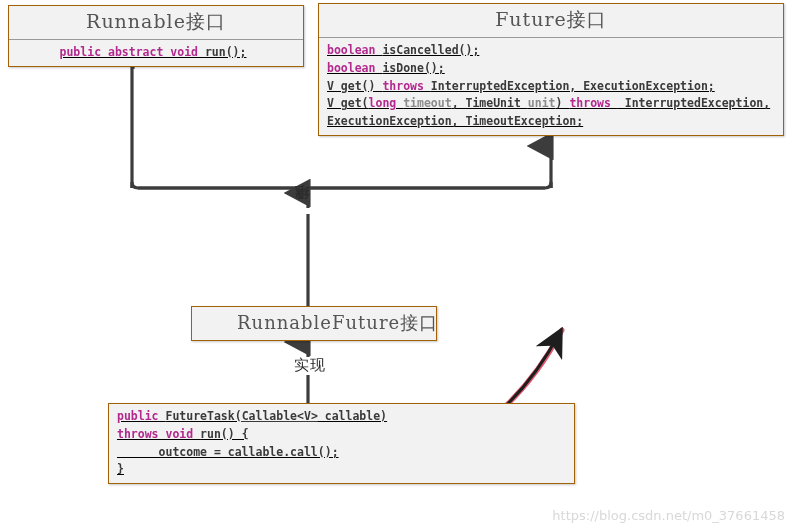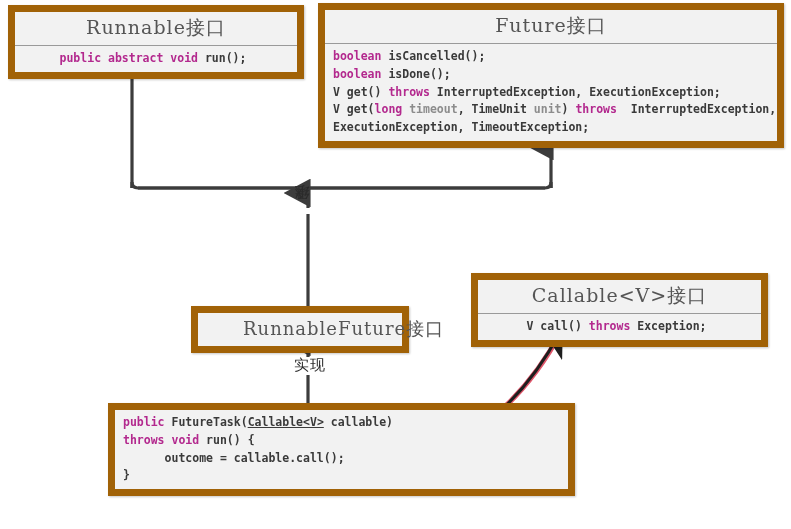--- a/index.html
+++ b/index.html
@@ -13,60 +13,61 @@
     height: 529px;
     background: #ffffff;
     overflow: hidden;
     font-family: "DejaVu Sans Mono", monospace;
   }
 
   
   .uml-box {
     position: absolute;
     background: #f2f2f2;
-    border: 7px solid #a16207;
+    border: 1px solid #a16207;
     box-sizing: border-box;
     box-shadow: 1px 1px 2px rgba(0,0,0,0.22);
     z-index: 5;
   }
   .uml-title {
     text-align: center;
     font-family: "DejaVu Serif", serif;
     font-size: 19px;
     color: #555555;
     letter-spacing: 1px;
     padding: 3px 0 4px 0;
     background: #f2f2f2;
     border-bottom: 1px solid #9a9a9a;
     white-space: nowrap;
     box-sizing: border-box;
   }
   .uml-body {
     background: #f2f2f2;
     padding: 4px 14px 4px 8px;
     box-sizing: border-box;
+    text-decoration: underline;
   }
   .code-line {
     font-family: "DejaVu Sans Mono", monospace;
     font-size: 11.5px;
     line-height: 1.55;
     color: #3a3a3a;
     white-space: pre;
     font-weight: bold;
   }
   .kw      { color: #b3298e; font-weight: bold; }
   .param   { color: #8c8c8c; font-weight: bold; }
   .plain   { color: #3a3a3a; font-weight: bold; }
   .ulink   { text-decoration: underline; color: #3a3a3a; font-weight: bold; }
 
   
   #box-runnable      { left: 8px;   top: 5px;   width: 296px; }
   #box-future        { left: 318px; top: 3px;   width: 466px; }
   #box-callable      { left: 471px; top: 273px; width: 297px; }
-  #box-runnablefuture{ left: 191px; top: 306px; width: 218px; padding-left: 45px; }
+  #box-runnablefuture{ left: 191px; top: 306px; width: 246px; padding-left: 45px; }
   #box-futuretask    { left: 108px; top: 403px; width: 467px; }
 
   #box-runnablefuture .uml-title { border-bottom: none; font-size: 18px; padding: 4px 0 5px 0; }
   #box-callable .uml-body { text-align: center; }
   #box-callable .code-line { text-align: center; }
 
   
   .body-center { text-align: center; }
 
   
@@ -160,37 +161,32 @@
     <div class="uml-title">Future接口</div>
     <div class="uml-body">
         <div class="code-line"><span class="kw">boolean </span><span class="plain">isCancelled();</span></div>
         <div class="code-line"><span class="kw">boolean </span><span class="plain">isDone();</span></div>
         <div class="code-line"><span class="plain">V get() </span><span class="kw">throws </span><span class="plain">InterruptedException, ExecutionException;</span></div>
         <div class="code-line"><span class="plain">V get(</span><span class="kw">long </span><span class="param">timeout</span><span class="plain">, TimeUnit </span><span class="param">unit</span><span class="plain">) </span><span class="kw">throws </span><span class="plain"> InterruptedException,</span></div>
         <div class="code-line"><span class="plain">ExecutionException, TimeoutException;</span></div>
       </div>
   </div>
 
-  <div class="uml-box" id="box-callable">
-    <div class="uml-title">Callable&lt;V&gt;接口</div>
-    <div class="uml-body body-center">
-        <div class="code-line"><span class="plain">V call() </span><span class="kw">throws </span><span class="plain">Exception;</span></div>
-      </div>
-  </div>
 
   <div class="uml-box" id="box-runnablefuture">
     <div class="uml-title">RunnableFuture接口</div>
   </div>
 
   <div class="uml-box" id="box-futuretask">
     <div class="uml-body">
         <div class="code-line"><span class="kw">public </span><span class="plain">FutureTask(</span><span class="ulink">Callable&lt;V&gt;</span><span class="plain"> callable)</span></div>
         <div class="code-line"><span class="kw">throws void </span><span class="plain">run() {</span></div>
         <div class="code-line"><span class="plain">      outcome = callable.call();</span></div>
         <div class="code-line"><span class="plain">}</span></div>
       </div>
   </div>
 
   <div class="edge-label" id="label-inherit">继承</div>
   <div class="edge-label" id="label-implement">实现</div>
 
+  <div id="watermark">https://blog.csdn.net/m0_37661458</div>
 
 </div>
 
 </body></html>

